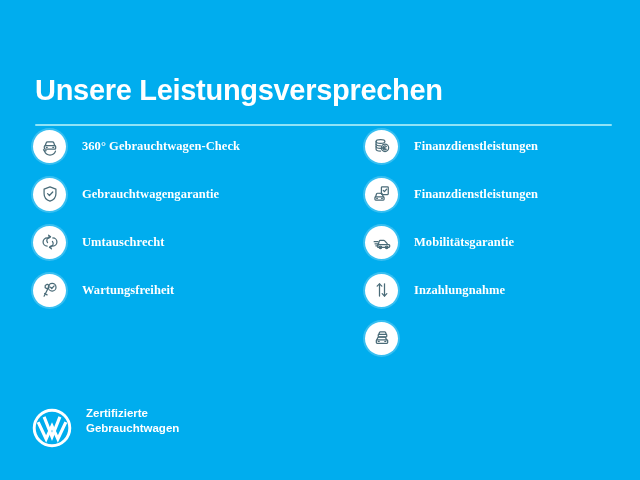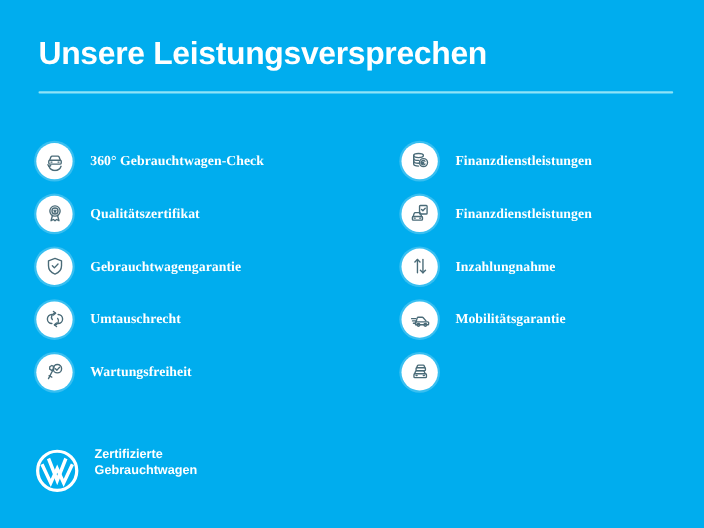--- a/index.html
+++ b/index.html
@@ -29,20 +29,21 @@
     top: 32px;
     width: 578px;
   }
   .page-title {
     font-size: 29px;
     font-weight: bold;
     color: #ffffff;
     letter-spacing: -0.3px;
     line-height: 34px;
     white-space: nowrap;
+    margin-top: 41px;
   }
   .title-rule {
     margin-top: 17px;
     width: 577px;
     height: 2px;
     background: #8fe3f7;
     border-radius: 1px;
   }
 
   
@@ -149,31 +150,20 @@
             <path class="icon-stroke" d="M6.2 11.7 7.5 8.1a1.6 1.6 0 0 1 1.5-1h6a1.6 1.6 0 0 1 1.5 1l1.3 3.6"></path>
             <rect class="icon-stroke" x="5.2" y="11.6" width="13.6" height="4.2" rx="1.1"></rect>
             <path class="icon-stroke" d="M7.6 13.6h1.1M15.3 13.6h1.1"></path>
             <path class="icon-stroke" d="M5.4 18.2a7 7 0 0 0 13.2 0"></path>
             <path class="icon-stroke" d="M4.2 16.5l1.2 1.8 1.9-.7"></path>
           </svg>
         </span>
         <span class="feature-label">360° Gebrauchtwagen-Check</span>
       </div>
 
-      <div class="feature-item">
-        <span class="icon-badge">
-          <svg viewBox="0 0 24 24">
-            <circle class="icon-stroke" cx="12" cy="9.4" r="5.6"></circle>
-            <circle class="icon-stroke" cx="12" cy="9.4" r="3.3"></circle>
-            <path class="icon-fill" d="M12 7.2l.72 1.48 1.63.23-1.18 1.14.28 1.62L12 10.9l-1.45.77.28-1.62-1.18-1.14 1.63-.23z"></path>
-            <path class="icon-stroke" d="M9.2 14.1 7.7 20l2.6-1.35L12 20l1.7-1.35L16.3 20l-1.5-5.9"></path>
-          </svg>
-        </span>
-        <span class="feature-label">Qualitätszertifikat</span>
-      </div>
 
       <div class="feature-item">
         <span class="icon-badge">
           <svg viewBox="0 0 24 24">
             <path class="icon-stroke" d="M12 3.4 4.9 6.1v5.5c0 4.2 2.9 7.6 7.1 9 4.2-1.4 7.1-4.8 7.1-9V6.1z"></path>
             <path class="icon-stroke" d="M9.1 11.6l2.2 2.2 4-4.2"></path>
           </svg>
         </span>
         <span class="feature-label">Gebrauchtwagengarantie</span>
       </div>
@@ -233,40 +223,40 @@
             <rect class="icon-stroke" x="3.5" y="15.4" width="11" height="3.9" rx="1"></rect>
             <path class="icon-stroke" d="M5.6 17.2h.9M11.5 17.2h.9"></path>
           </svg>
         </span>
         <span class="feature-label">Finanzdienstleistungen</span>
       </div>
 
       <div class="feature-item">
         <span class="icon-badge">
           <svg viewBox="0 0 24 24">
-            <path class="icon-stroke" d="M9 19.2V4.6"></path>
-            <path class="icon-stroke" d="M6.2 7.4 9 4.6l2.8 2.8"></path>
-            <path class="icon-stroke" d="M15 4.6v14.6"></path>
-            <path class="icon-stroke" d="M12.2 16.4 15 19.2l2.8-2.8"></path>
-          </svg>
-        </span>
-        <span class="feature-label">Inzahlungnahme</span>
-      </div>
-
-      <div class="feature-item">
-        <span class="icon-badge">
-          <svg viewBox="0 0 24 24">
             <path class="icon-stroke" d="M7.4 15.3 8.7 11a1.3 1.3 0 0 1 1.2-.9h4.3a1.5 1.5 0 0 1 1.1.5l3 3.4"></path>
             <path class="icon-stroke" d="M6.9 15.2h13.4a.9.9 0 0 1 .9.9v1.3a.9.9 0 0 1-.9.9H6.9z"></path>
             <circle class="icon-stroke" cx="10.1" cy="18.4" r="1.5"></circle>
             <circle class="icon-stroke" cx="17.6" cy="18.4" r="1.5"></circle>
             <path class="icon-stroke" d="M2.6 11.6h4.6M3.6 14.1h3.3M4.6 16.6h2.4"></path>
           </svg>
         </span>
         <span class="feature-label">Mobilitätsgarantie</span>
+      </div>
+
+      <div class="feature-item">
+        <span class="icon-badge">
+          <svg viewBox="0 0 24 24">
+            <path class="icon-stroke" d="M9 19.2V4.6"></path>
+            <path class="icon-stroke" d="M6.2 7.4 9 4.6l2.8 2.8"></path>
+            <path class="icon-stroke" d="M15 4.6v14.6"></path>
+            <path class="icon-stroke" d="M12.2 16.4 15 19.2l2.8-2.8"></path>
+          </svg>
+        </span>
+        <span class="feature-label">Inzahlungnahme</span>
       </div>
 
       <div class="feature-item">
         <span class="icon-badge">
           <svg viewBox="0 0 24 24">
             <path class="icon-stroke" d="M8.1 7.7 9 5.4a1.2 1.2 0 0 1 1.1-.7h5.1a1.2 1.2 0 0 1 1.1.7l.9 2.3"></path>
             <rect class="icon-stroke" x="7.5" y="7.6" width="10.2" height="3.1" rx="0.9"></rect>
             <path class="icon-stroke" d="M5.9 14.2 6.9 11.6a1.3 1.3 0 0 1 1.2-.8h7.1a1.3 1.3 0 0 1 1.2.8l1 2.6"></path>
             <rect class="icon-stroke" x="5.2" y="14.1" width="13.6" height="4.2" rx="1"></rect>
             <path class="icon-stroke" d="M7.5 16.1h1.1M15.4 16.1h1.1"></path>

